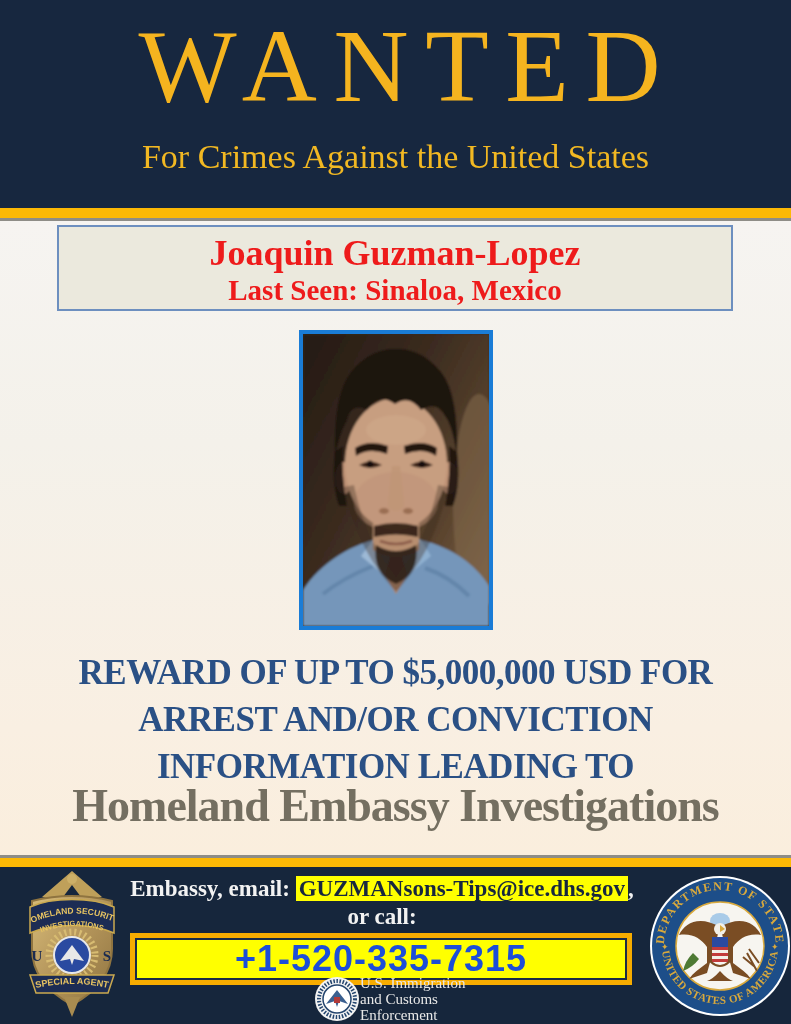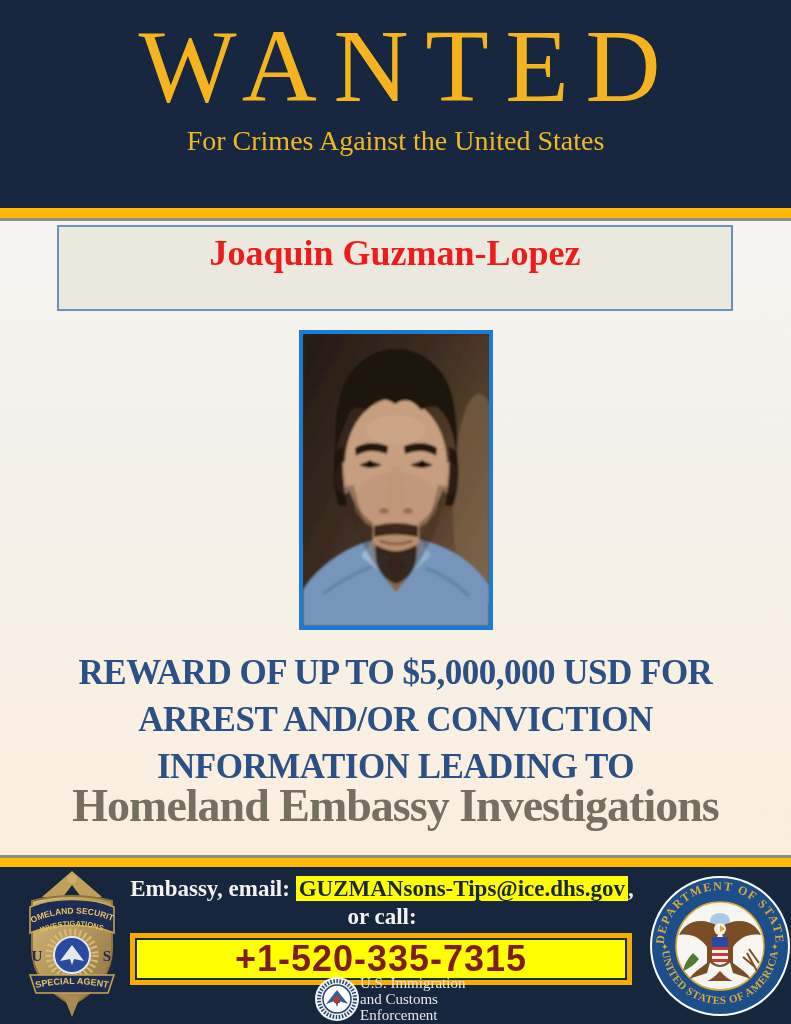--- a/index.html
+++ b/index.html
@@ -11,21 +11,21 @@
   
   .header {
     position:absolute; top:0; left:0; width:791px; height:208px;
     background:#17273F; text-align:center;
   }
   .wanted-title {
     padding-top:14px; color:#F5B41F; font-size:104px; font-weight:normal;
     letter-spacing:0.16em; text-indent:0.16em; line-height:1.0;padding-left:8px;
   }
   .wanted-subtitle {
-    margin-top:7px; color:#F2B822; font-size:28px; font-weight:normal;
+    margin-top:20px; color:#F2B822; font-size:34px; font-weight:normal;
   }
   .stripe-gold-top { position:absolute; top:208px; left:0; width:791px; height:10px; background:#FCB905; }
   .line-gray-top   { position:absolute; top:218px; left:0; width:791px; height:3px;  background:#8E8D87; }
   
   .body {
     position:absolute; top:221px; left:0; width:791px; height:634px;
     background:linear-gradient(180deg,#f6f4f1 0%, #f4f1ea 35%, #f9efe2 80%, #faeedd 100%);
   }
   .name-box {
     position:absolute; top:4px; left:57px; width:676px; height:86px;
@@ -65,41 +65,42 @@
   .phone-box {
     position:absolute; left:130px; top:66px; width:502px; height:52px;
     background:#F7AC00; padding:5px;
   }
   .phone-inner {
     width:100%; height:100%; background:#FFFF00; border:2px solid #1B2B45;
     display:flex; align-items:center; justify-content:center;
   }
   .phone-number {
     font-family:"Liberation Sans", sans-serif; font-weight:bold; font-size:36px;
-    color:#7f1d1d; letter-spacing:1px; text-decoration:none;
+    color:#1d4ed8; letter-spacing:1px; text-decoration:none;
   }
   .ice-logo { position:absolute; left:314px; top:108px; display:flex; align-items:center; gap:0; }
   .ice-text { color:#E8E8E8; font-size:15px; line-height:16px; font-weight:normal; }
 </style>
 </head>
 <body>
 
 <div class="poster">
 
   <div class="header">
     <div class="wanted-title">WANTED</div>
     <div class="wanted-subtitle">For Crimes Against the United States</div>
   </div>
   <div class="stripe-gold-top"></div>
   <div class="line-gray-top"></div>
 
   <div class="body">
 
     <div class="name-box">
       <div class="subject-name">Joaquin Guzman-Lopez</div>
+      <div class="subject-lastseen">Last Seen: Sinaloa, Mexico</div>
     </div>
 
     <div class="photo-frame">
       <svg width="186" height="292" viewBox="0 0 186 292">
         <defs>
           <linearGradient id="pbg" x1="0" y1="0" x2="1" y2="0.8">
             <stop offset="0" stop-color="#241a14"></stop>
             <stop offset="0.45" stop-color="#3c2c20"></stop>
             <stop offset="0.8" stop-color="#5c452f"></stop>
             <stop offset="1" stop-color="#7b6248"></stop>

